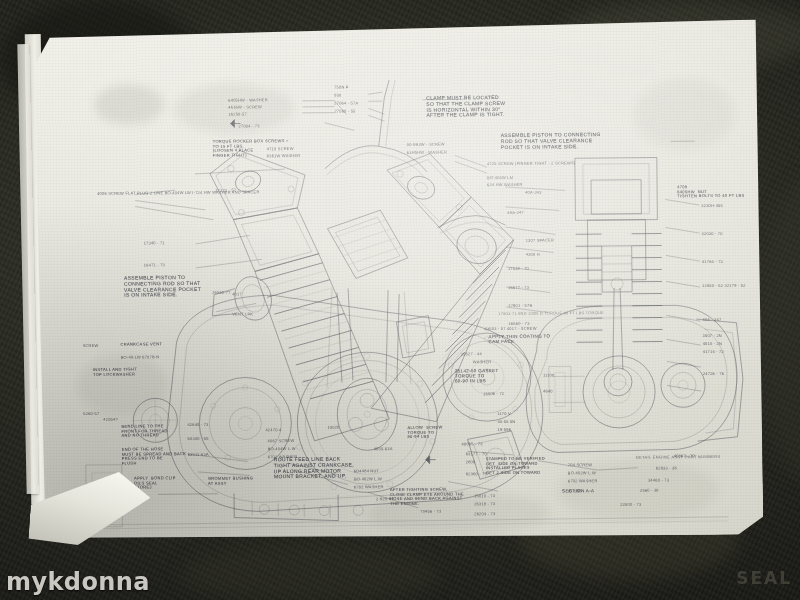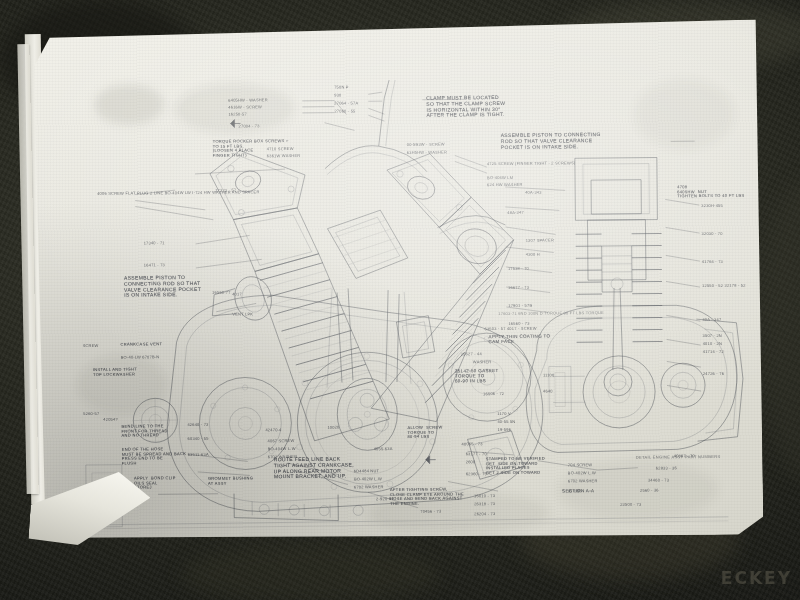--- a/index.html
+++ b/index.html
@@ -550,14 +550,15 @@
     <div class="smudge" style="left:330px;top:470px;width:180px;height:44px;opacity:.6;"></div>
     <div class="smudge" style="left:520px;top:440px;width:160px;height:60px;opacity:.5;"></div>
     <div class="smudge" style="left:40px;top:330px;width:90px;height:60px;opacity:.55;"></div>
     <div class="smudge" style="left:600px;top:60px;width:100px;height:70px;opacity:.45;"></div>
 
     <div id="grain"></div>
   </div>
 
   <div id="curl"></div>
 
-  <div id="wm-right">ECKEY</div>
+  <div id="wm-left">mykdonna</div>
+  <div id="wm-right">SEAL</div>
 </div>
 
 </body></html>

